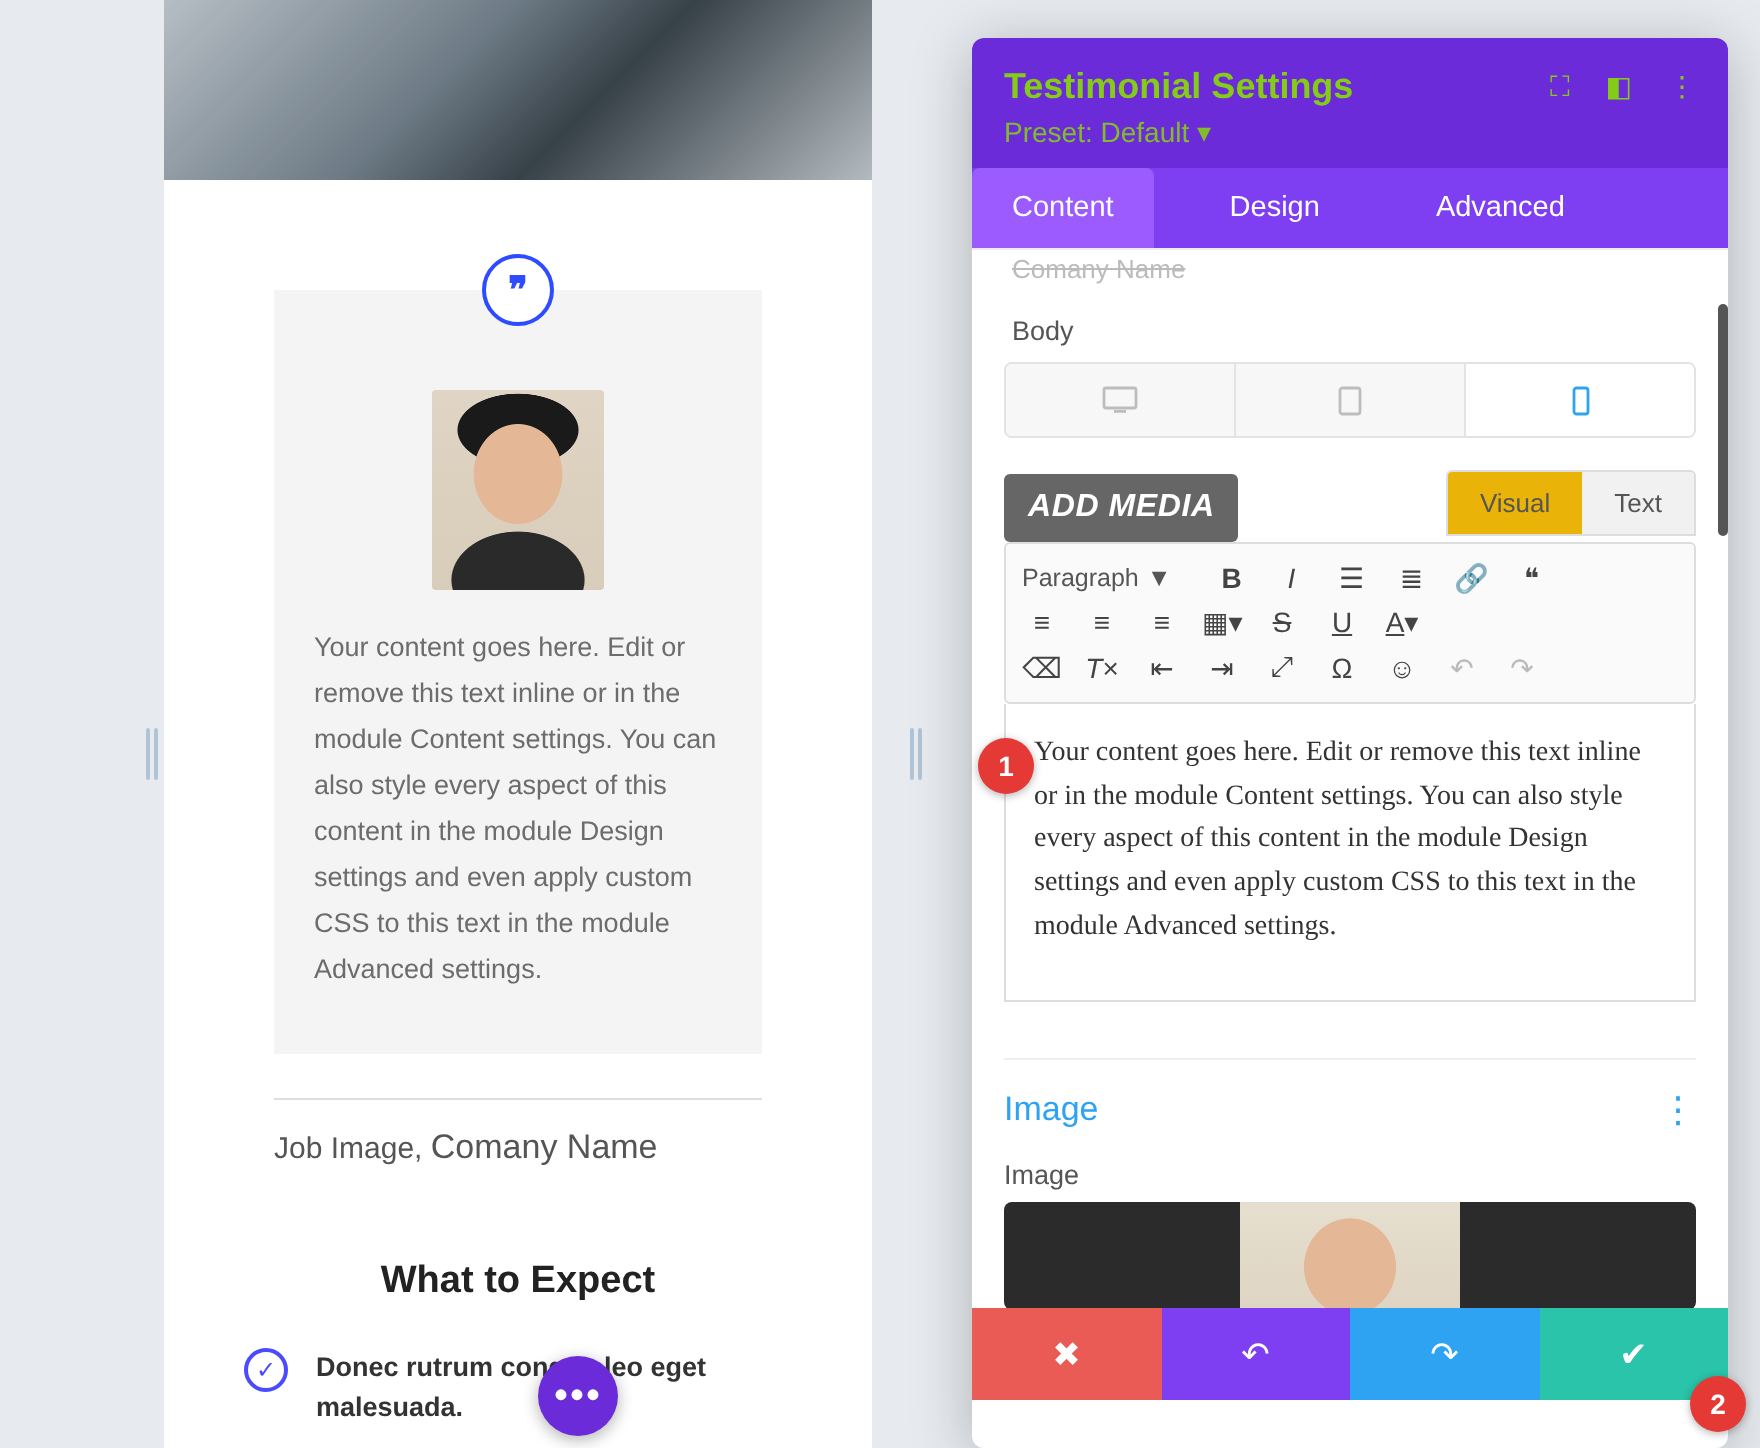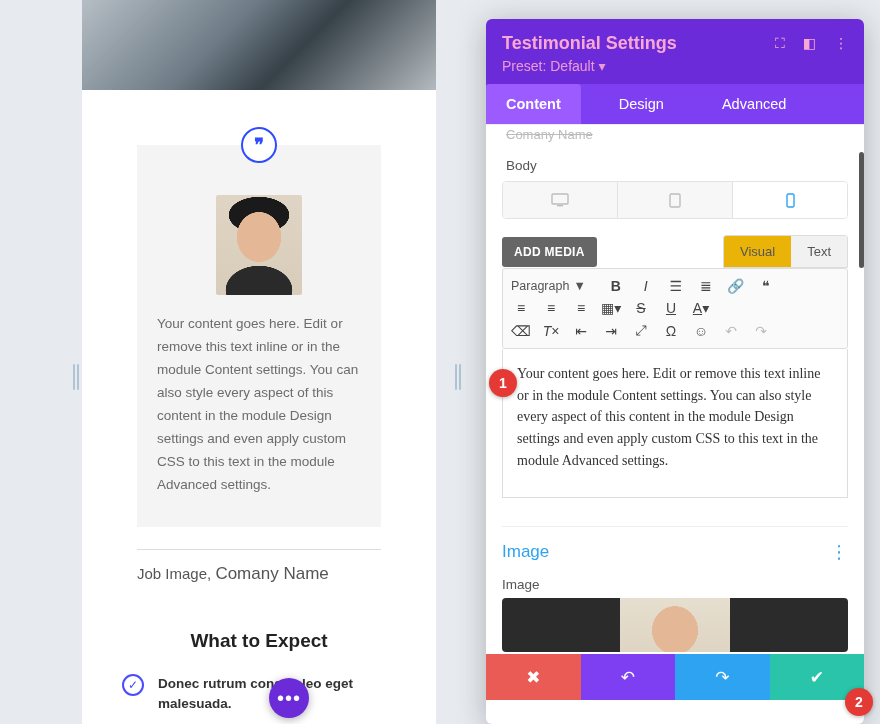--- a/index.html
+++ b/index.html
@@ -111,40 +111,40 @@
     left:486px; top:19px;
     width:378px; height:705px;
     background:#fff;
     box-shadow:0 4px 30px rgba(0,0,0,.25);
     border-radius:6px;
     overflow:hidden;
     display:flex; flex-direction:column;
   }
   .panel-header {
     background:#6c2bd9;
-    color:#f9a8d4;
+    color:#84cc16;
     padding:14px 16px 10px;
   }
   .panel-title-row { display:flex; align-items:center; }
   .panel-title { font-size:18px; font-weight:600; flex:1; }
   .panel-icons { display:flex; gap:18px; }
   .panel-icons span { cursor:pointer; font-size:14px; }
   .panel-preset { font-size:14px; opacity:.9; margin-top:4px; }
   .panel-tabs {
     display:flex;
     background:#7e3ff2;
   }
   .panel-tab {
     flex:0 0 auto;
     padding:12px 20px 12px;
     color:#fff; font-size:14.5px; font-weight:500;
     cursor:pointer;
     margin-right:18px;
   }
-  .panel-tab.active { background:#9b5bff; font-weight:700; border-radius:4px 4px 0 0; }
+  .panel-tab.active { background:#9b5bff; font-weight:400; border-radius:4px 4px 0 0; }
 
   .panel-body {
     flex:1; overflow:hidden; padding:0 16px;
     border-top:1px solid #eee;
   }
   .field-ghost {
     color:#bbb; font-size:13px;
     padding:0 4px;
     margin-top:2px;
     text-decoration:line-through;
@@ -158,22 +158,22 @@
     flex:1; height:36px; display:flex; align-items:center; justify-content:center;
     color:#bdbdbd; font-size:15px; cursor:pointer; background:#f7f7f7;
   }
   .device-tab + .device-tab { border-left:1px solid #e3e3e3; }
   .device-tab.active { background:#fff; color:#2ea3f2; }
 
   .add-media {
     margin-top:18px;
     background:#666; color:#fff;
     border:none; padding:8px 12px;
-    font-size:12px; font-weight:700; letter-spacing:.3px;
-    border-radius:3px; cursor:pointer;
+    font-size:16px; font-weight:700; letter-spacing:.3px;
+    border-radius:3px; cursor:pointer;font-style:italic;
   }
   .editor-mode-tabs {
     float:right; margin-top:16px;
     display:flex; border:1px solid #ddd; border-radius:3px 3px 0 0;
     overflow:hidden;
   }
   .editor-mode-tabs span {
     padding:8px 16px; font-size:13px; color:#555; cursor:pointer; background:#f1f1f1;
   }
   .editor-mode-tabs span.active{ background:#eab308; }

